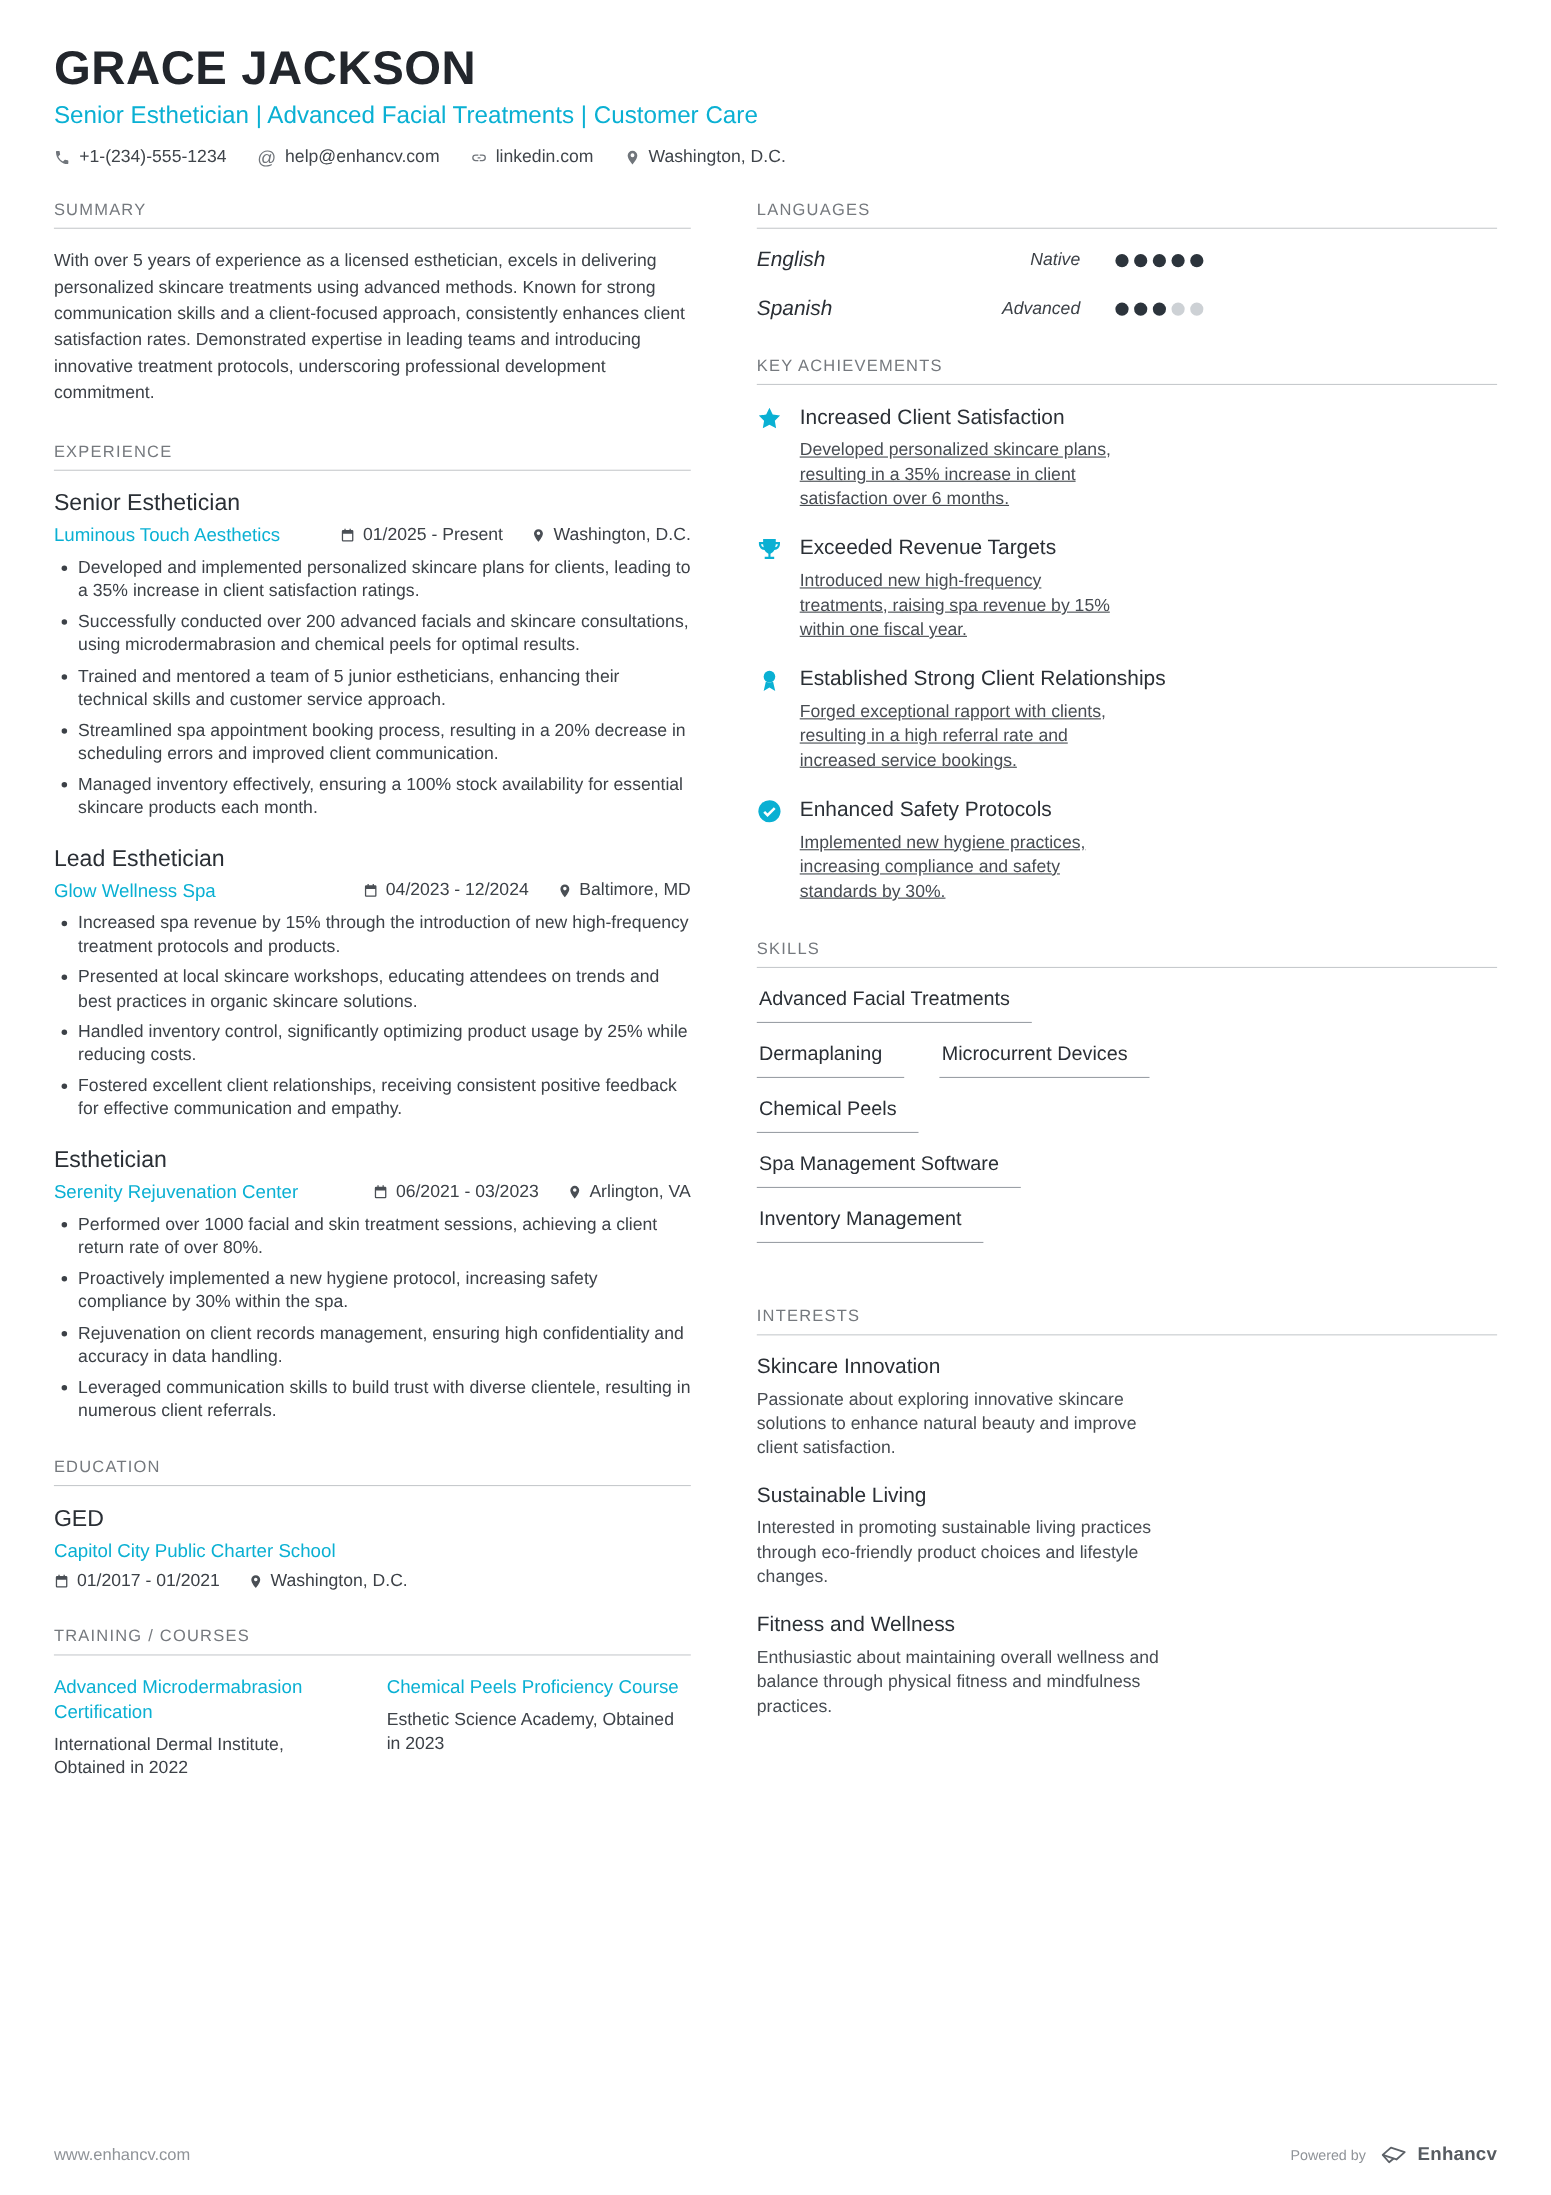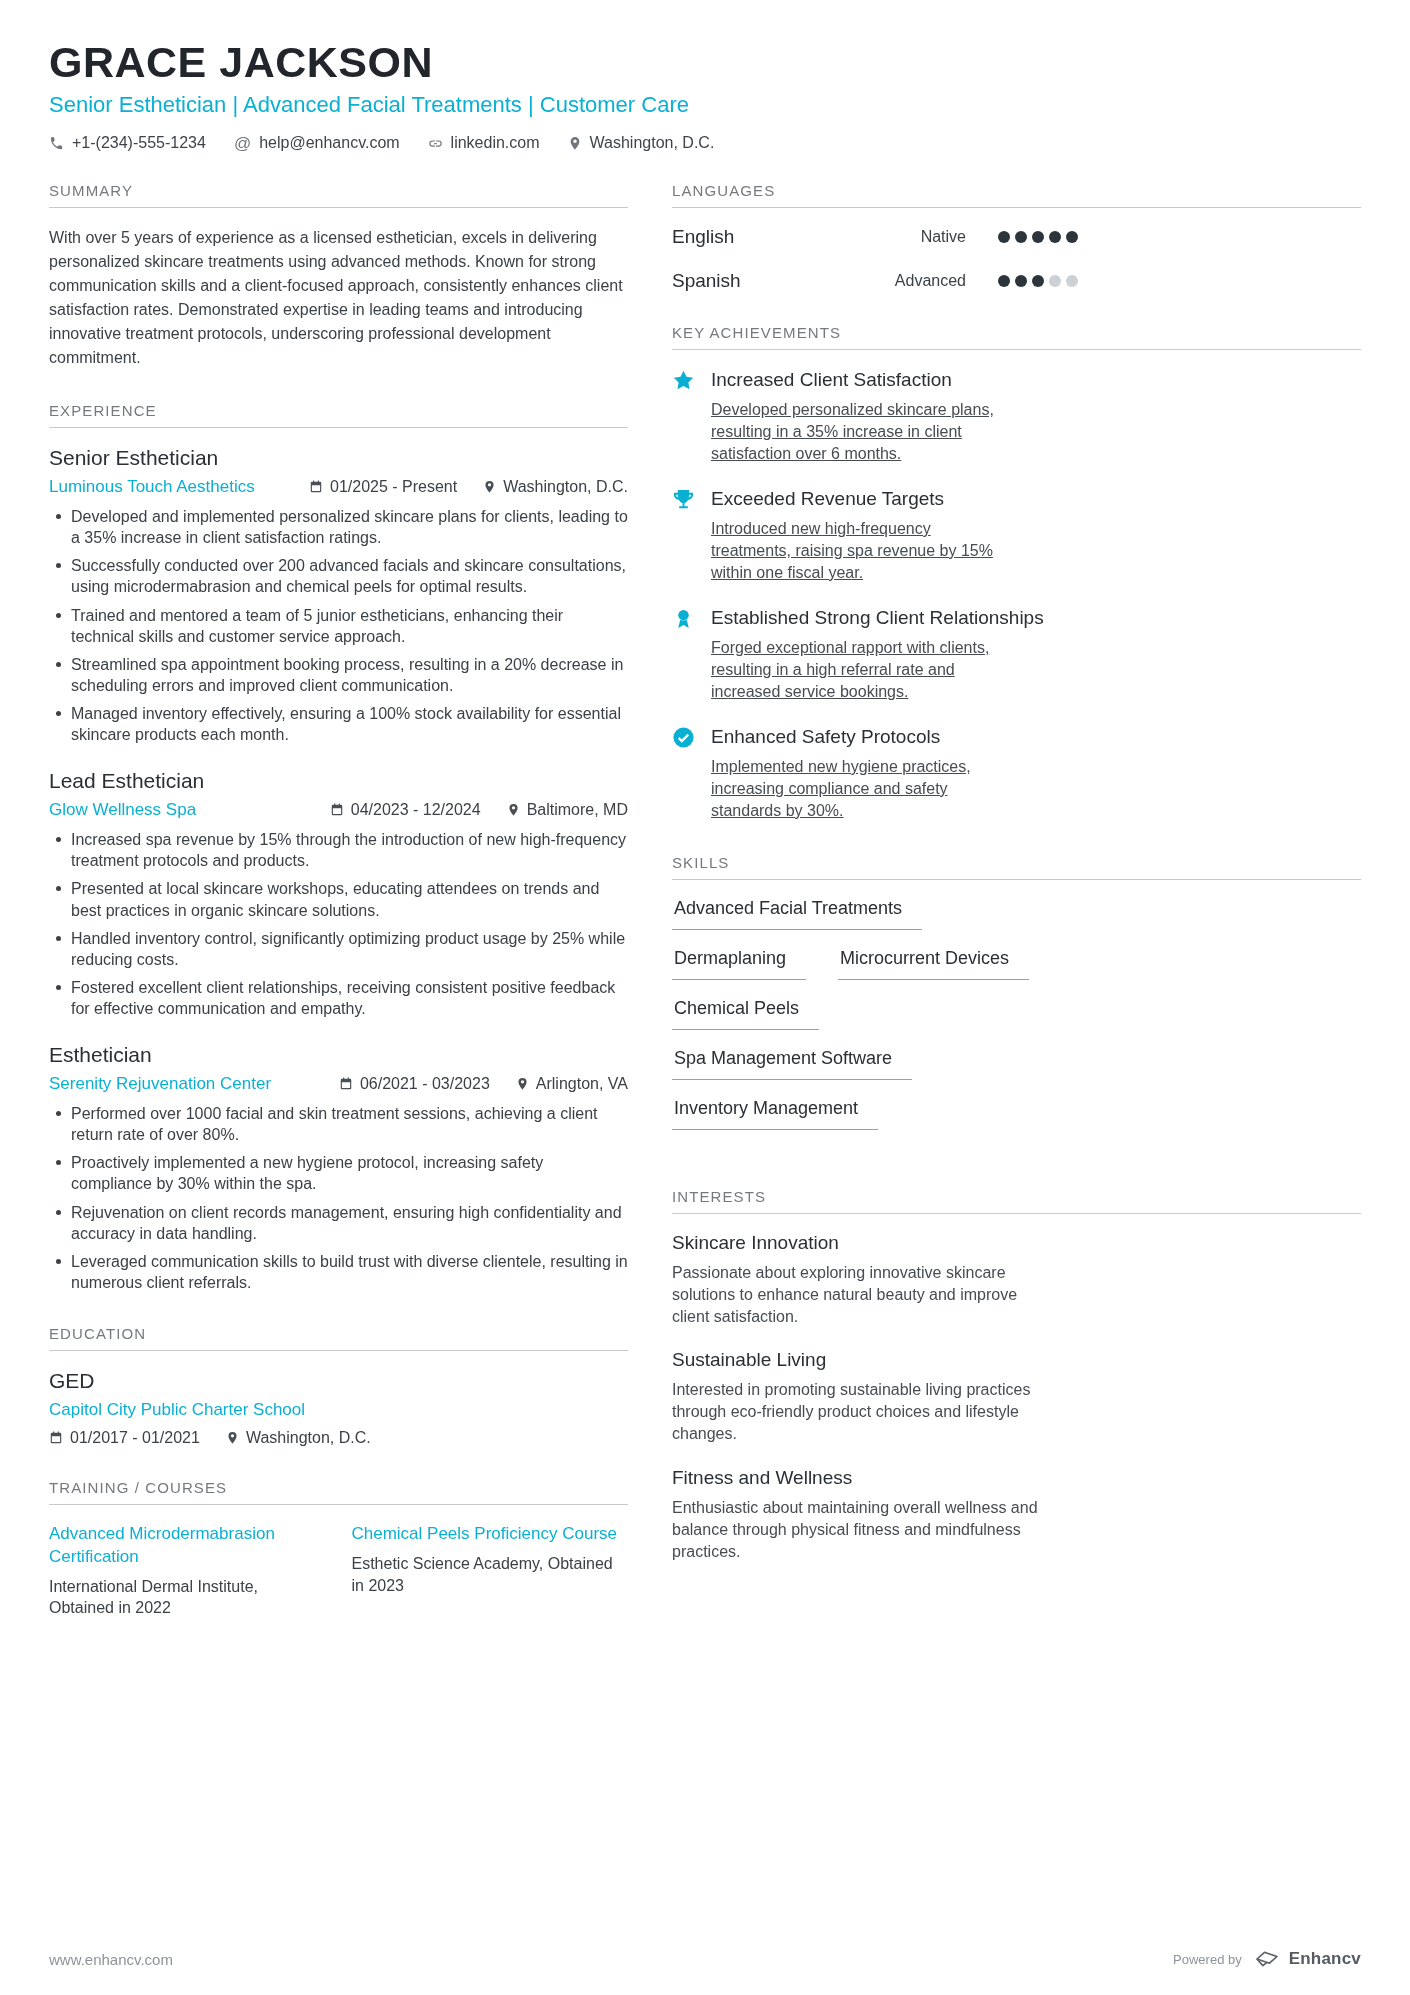--- a/index.html
+++ b/index.html
@@ -14,21 +14,21 @@
   
   .name{font-size:43px;font-weight:800;color:#22262c;letter-spacing:.5px;line-height:1.05;}
   .headline{font-size:22px;color:var(--accent);margin-top:7px;}
   .contact{display:flex;align-items:center;gap:28px;margin-top:16px;font-size:16px;color:#3f444a;}
   .c-item{display:flex;align-items:center;gap:8px;}
   .c-icon{color:#70757b;display:flex;align-items:center;}
   .c-icon svg{display:block;}
   .at-glyph{font-size:17px;color:#70757b;line-height:1;}
 
   
-  .columns{display:flex;gap:44px;margin-top:30px;align-items:flex-start;}
+  .columns{display:flex;gap:60px;margin-top:30px;align-items:flex-start;}
   .col-left{flex:0 0 579px;width:579px;}
   .col-right{flex:1;min-width:0;}
   .section{margin-bottom:32px;}
   .sec-h{font-size:15px;letter-spacing:1.1px;color:#75797e;font-weight:400;
          padding-bottom:8px;border-bottom:1px solid #c7cacd;margin-bottom:18px;}
 
   
   .summary-text{font-size:16px;line-height:1.5;color:#3c4147;}
   .job{margin-bottom:24px;}
   .job-title{font-size:21px;color:#2a2f35;margin-bottom:7px;font-weight:400;}
@@ -43,21 +43,21 @@
   .bullets li::before{content:"";position:absolute;left:7px;top:8px;width:5px;height:5px;border-radius:50%;background:#3c4147;}
   .edu-degree{font-size:21px;color:#2a2f35;margin-bottom:7px;}
   .edu-school{color:var(--accent);font-size:17px;margin-bottom:9px;}
   .edu-meta{display:flex;align-items:center;font-size:16px;color:#3c4147;}
   .courses{display:flex;gap:26px;}
   .course{flex:1;min-width:0;}
   .course-title{color:var(--accent);font-size:17px;line-height:1.35;margin-bottom:7px;}
   .course-detail{font-size:16px;line-height:1.35;color:#3c4147;}
 
   
-  .lang-row{display:flex;align-items:center;width:406px;margin-bottom:22px;}
+  .lang-row{display:flex;align-items:center;width:406px;margin-bottom:22px;font-style:italic;}
   .lang-name{flex:1;font-size:19px;color:#2a2f35;}
   .lang-level{font-size:16px;color:#3c4147;margin-right:32px;}
   .dots{display:flex;gap:5px;}
   .dot{width:12px;height:12px;border-radius:50%;background:#2c343c;}
   .dot.empty{background:#cdd1d5;}
 
   .ach{display:flex;gap:15px;margin-bottom:22px;width:380px;}
   .ach-icon{flex:0 0 24px;color:var(--accent);padding-top:1px;}
   .ach-icon svg{display:block;}
   .ach-title{font-size:19px;color:#2a2f35;margin-bottom:7px;line-height:1.25;}

